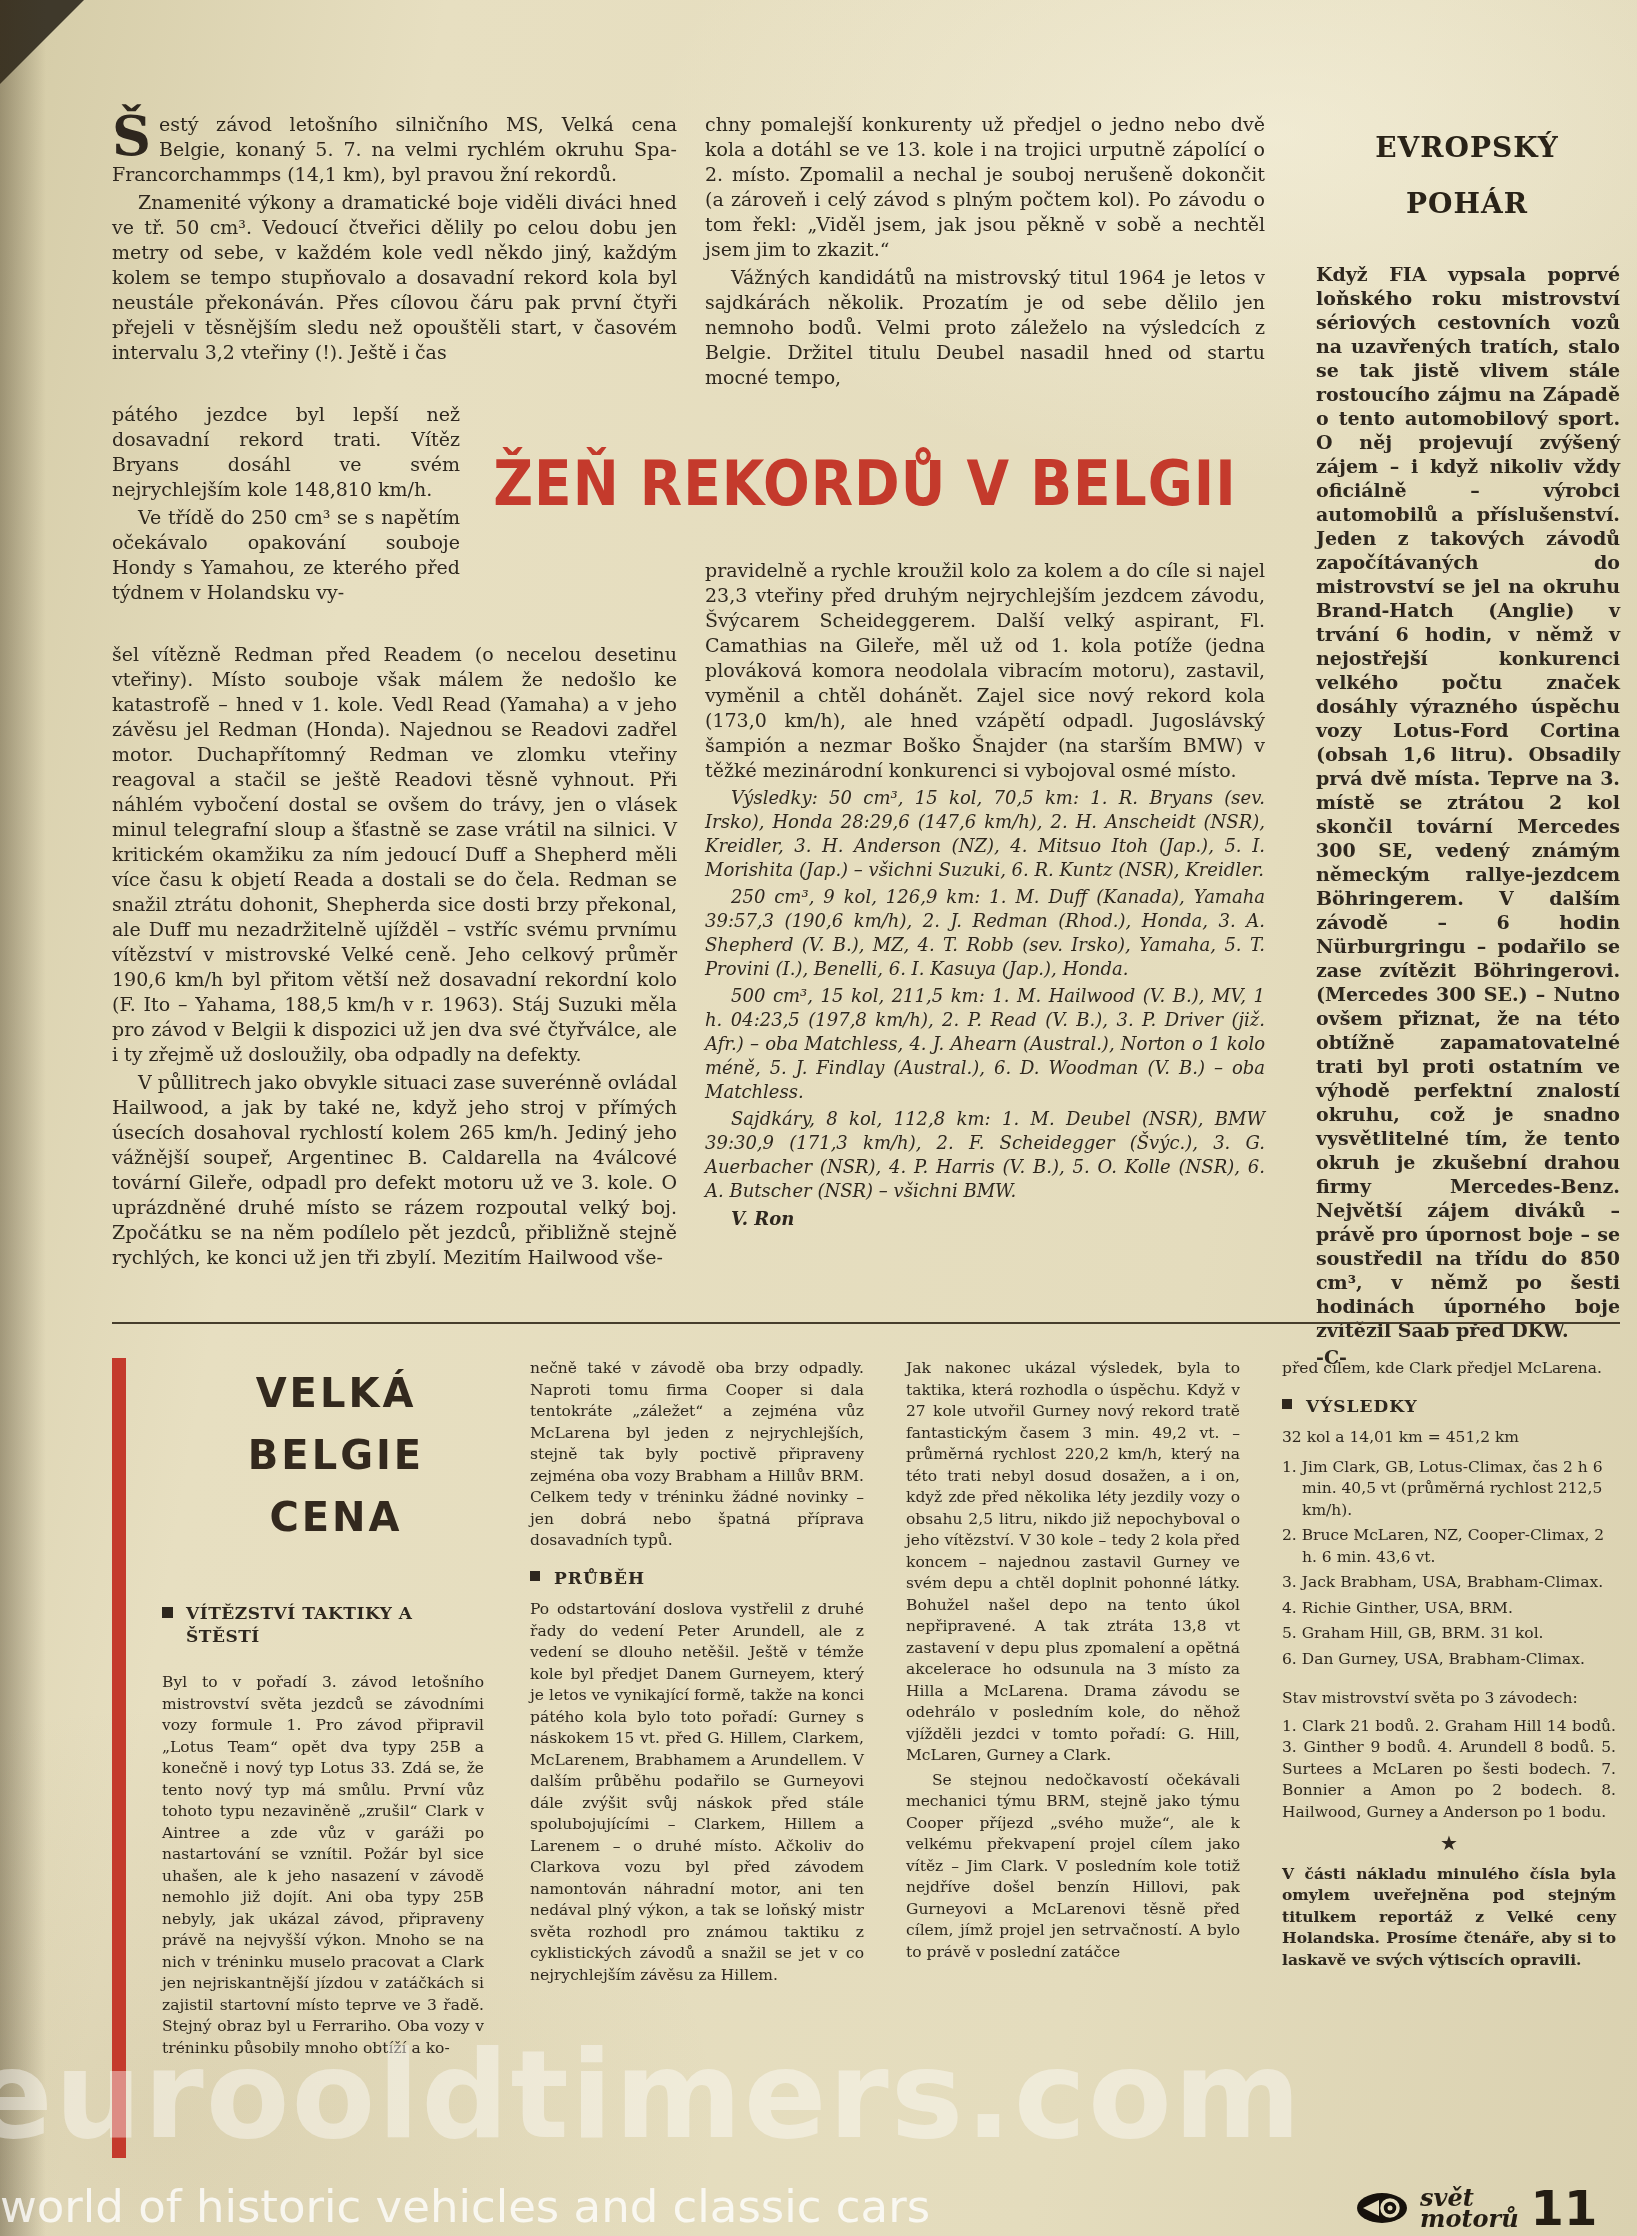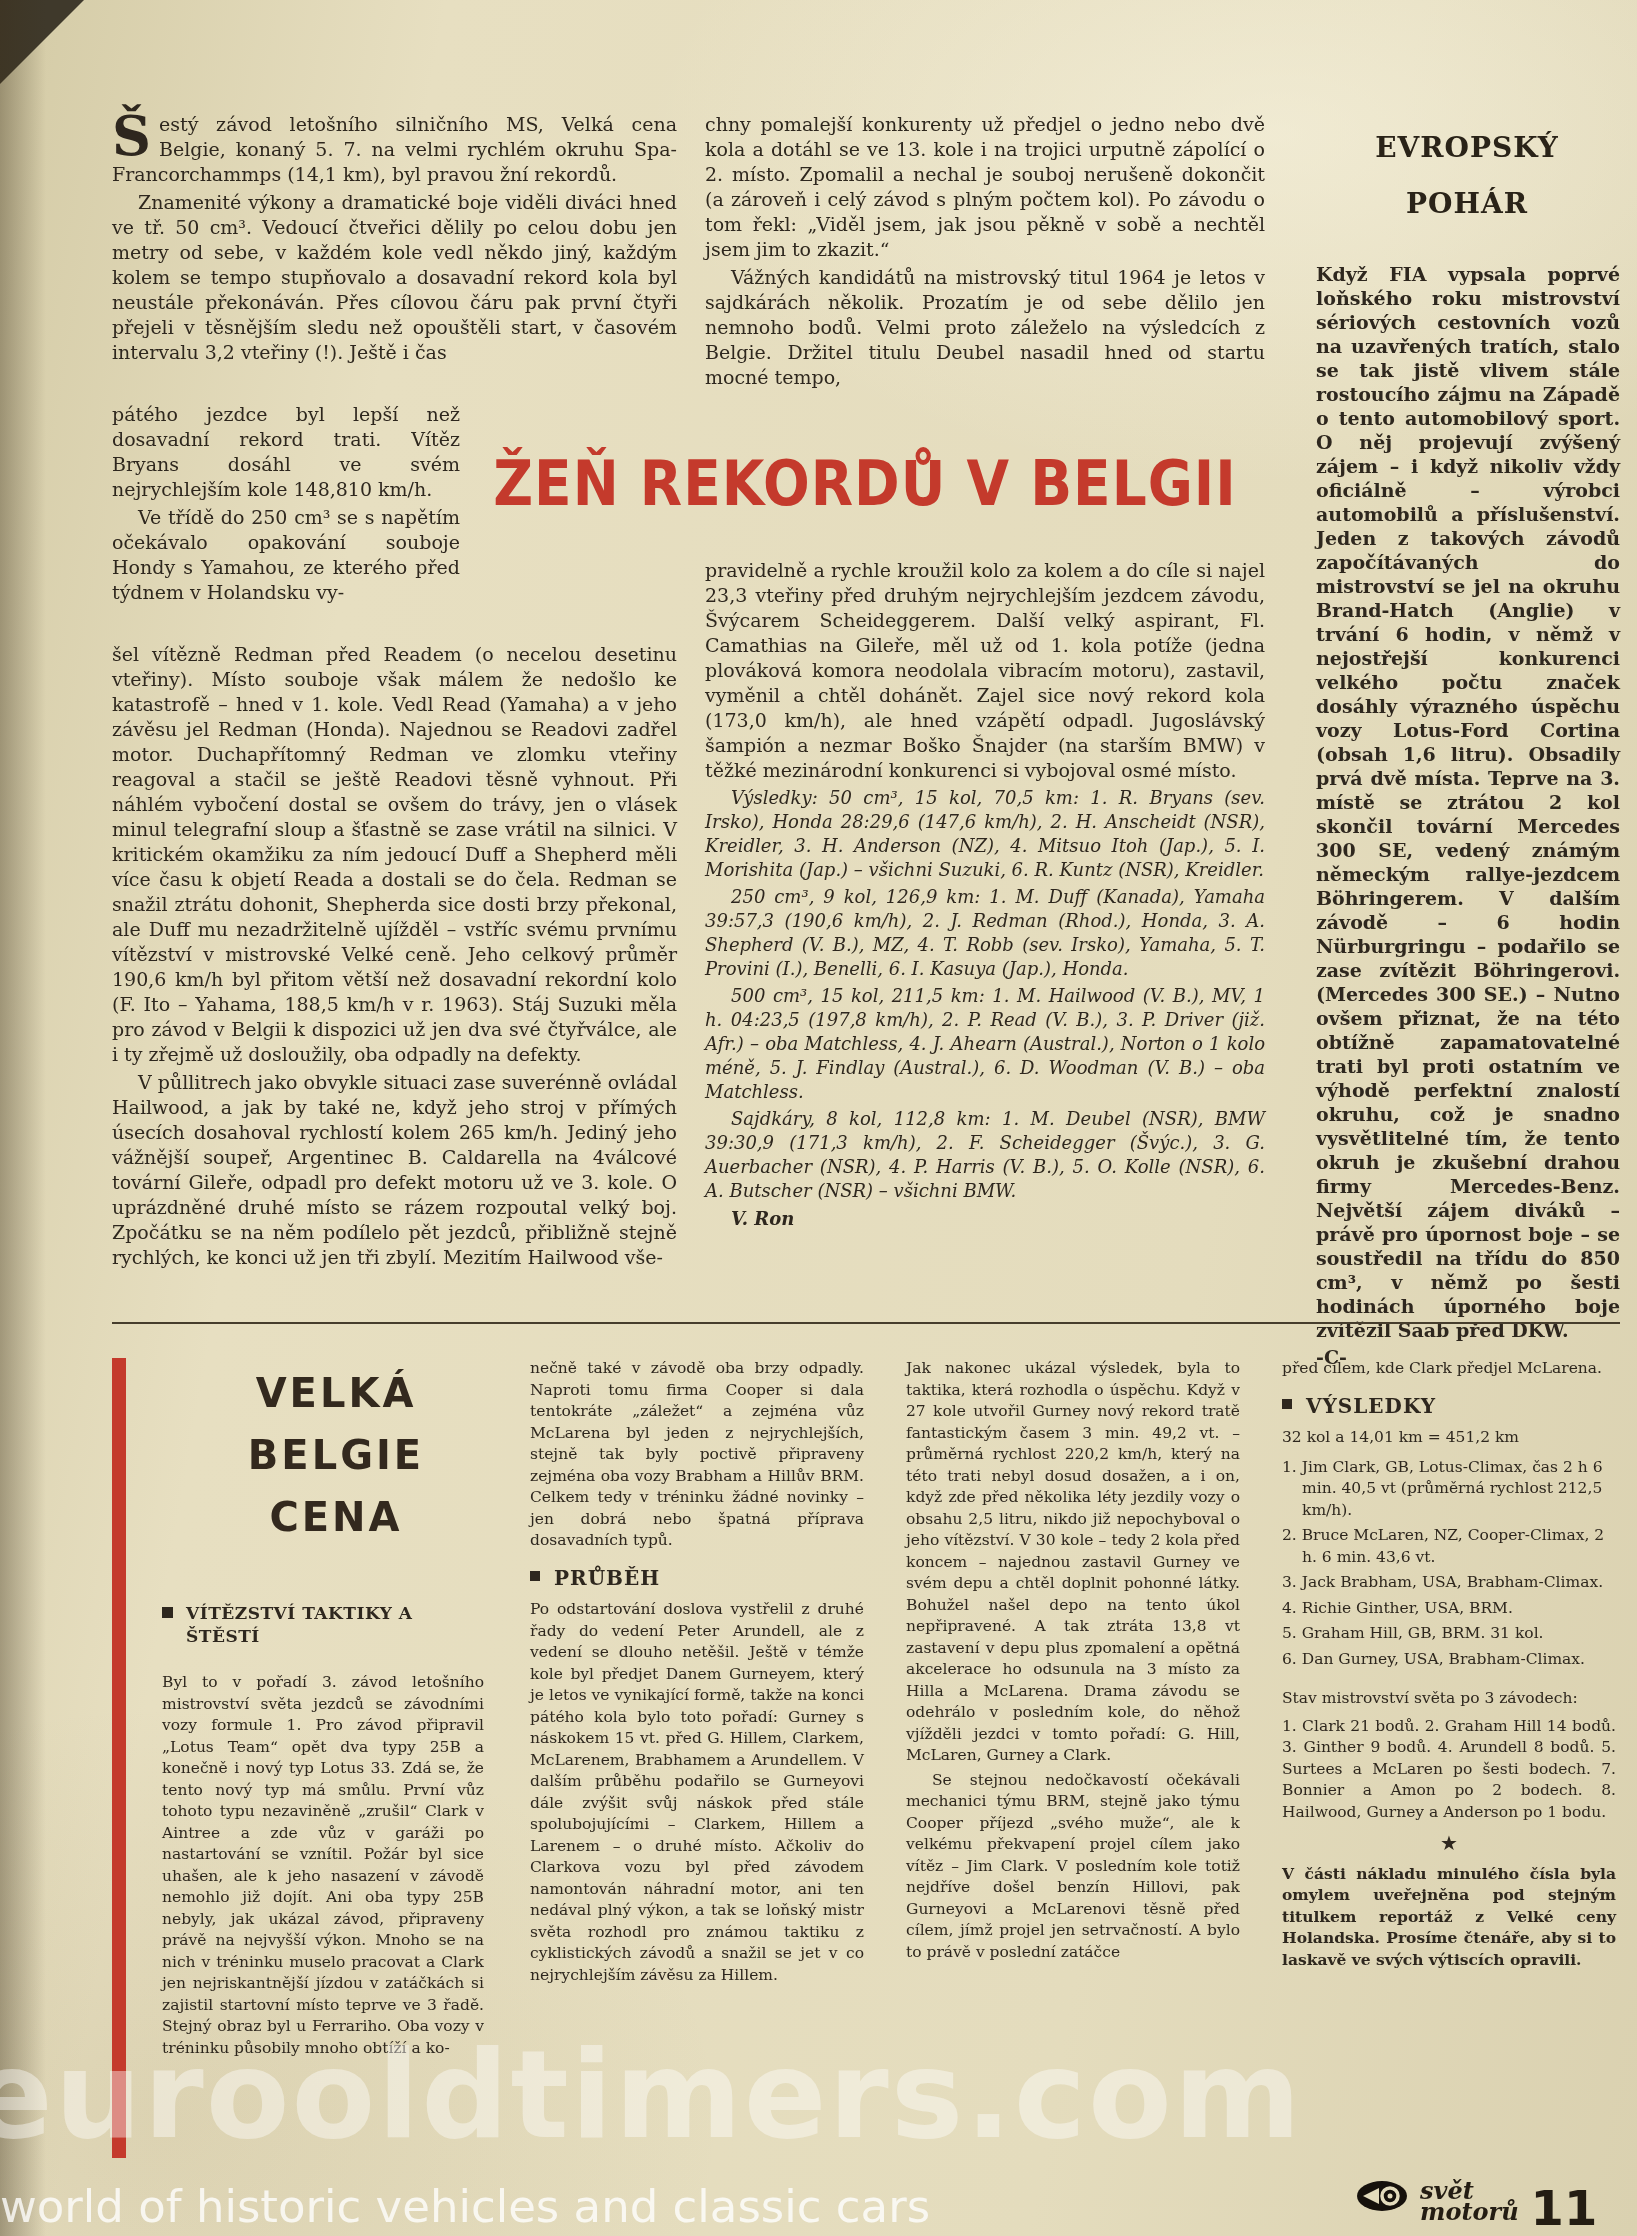--- a/index.html
+++ b/index.html
@@ -32,27 +32,27 @@
     font-size:55px; color:var(--red); text-align:center; white-space:nowrap;
     transform:scaleY(1.12); transform-origin:top center; letter-spacing:1px; }
   .euro-title{ font-weight:bold; font-size:28px; line-height:56px; text-align:center; letter-spacing:1px; color:#2a2318; }
   .sig{ text-align:right; font-weight:bold; padding-right:8px; font-size:19px; margin-top:4px; }
   .rule{ position:absolute; height:2px; background:#463d2c; }
   .redbar{ position:absolute; width:14px; background:var(--red); }
   .gp-title{ font-family:"DejaVu Sans","Liberation Sans",sans-serif; font-weight:bold; font-size:40px;
     line-height:62px; letter-spacing:3px; text-align:center; color:#33291e; }
   .subhead{ font-weight:bold; font-size:17px; line-height:23px; position:relative; padding-left:24px; letter-spacing:0.5px; }
   .sq{ position:absolute; left:0; top:5px; width:11px; height:11px; background:var(--ink); }
-  .h4{ font-weight:bold; font-size:20px; letter-spacing:1px; margin:16px 0 10px 0; position:relative; padding-left:24px; }
+  .h4{ font-weight:bold; font-size:17px; letter-spacing:1px; margin:16px 0 10px 0; position:relative; padding-left:24px; }
   .h4 .sq{ top:3px; width:10px; height:10px; }
   .results{ list-style:none; margin:8px 0 18px 0; padding:0; }
   .results li{ padding-left:20px; text-indent:-20px; margin-bottom:4px; text-align:left; }
   .star{ text-align:center !important; font-size:20px; margin:10px 0 8px 0 !important; text-indent:0 !important; }
   .dist{ margin-top:6px; }
-  .footer{ position:absolute; display:flex; align-items:flex-start; gap:12px; }
+  .footer{ position:absolute; display:flex; align-items:center; gap:12px; }
   .mag-name{ font-style:italic; font-weight:bold; font-size:24px; line-height:21px; color:#241d13; }
   .pagenum{ font-family:"DejaVu Sans","Liberation Sans",sans-serif; font-weight:bold; font-size:48px; color:#241d13; }
   .wm-big{ position:absolute; left:-30px; top:2024px; font-family:"DejaVu Sans","Liberation Sans",sans-serif;
     font-weight:bold; font-size:122px; letter-spacing:2px; color:rgba(255,255,255,0.42); white-space:nowrap; pointer-events:none; }
   .wm-tag{ position:absolute; left:0px; top:2180px; font-family:"DejaVu Sans","Liberation Sans",sans-serif;
     font-size:45px; color:rgba(255,255,255,0.78); white-space:nowrap; pointer-events:none; }
 </style>
 </head>
 <body>
 

